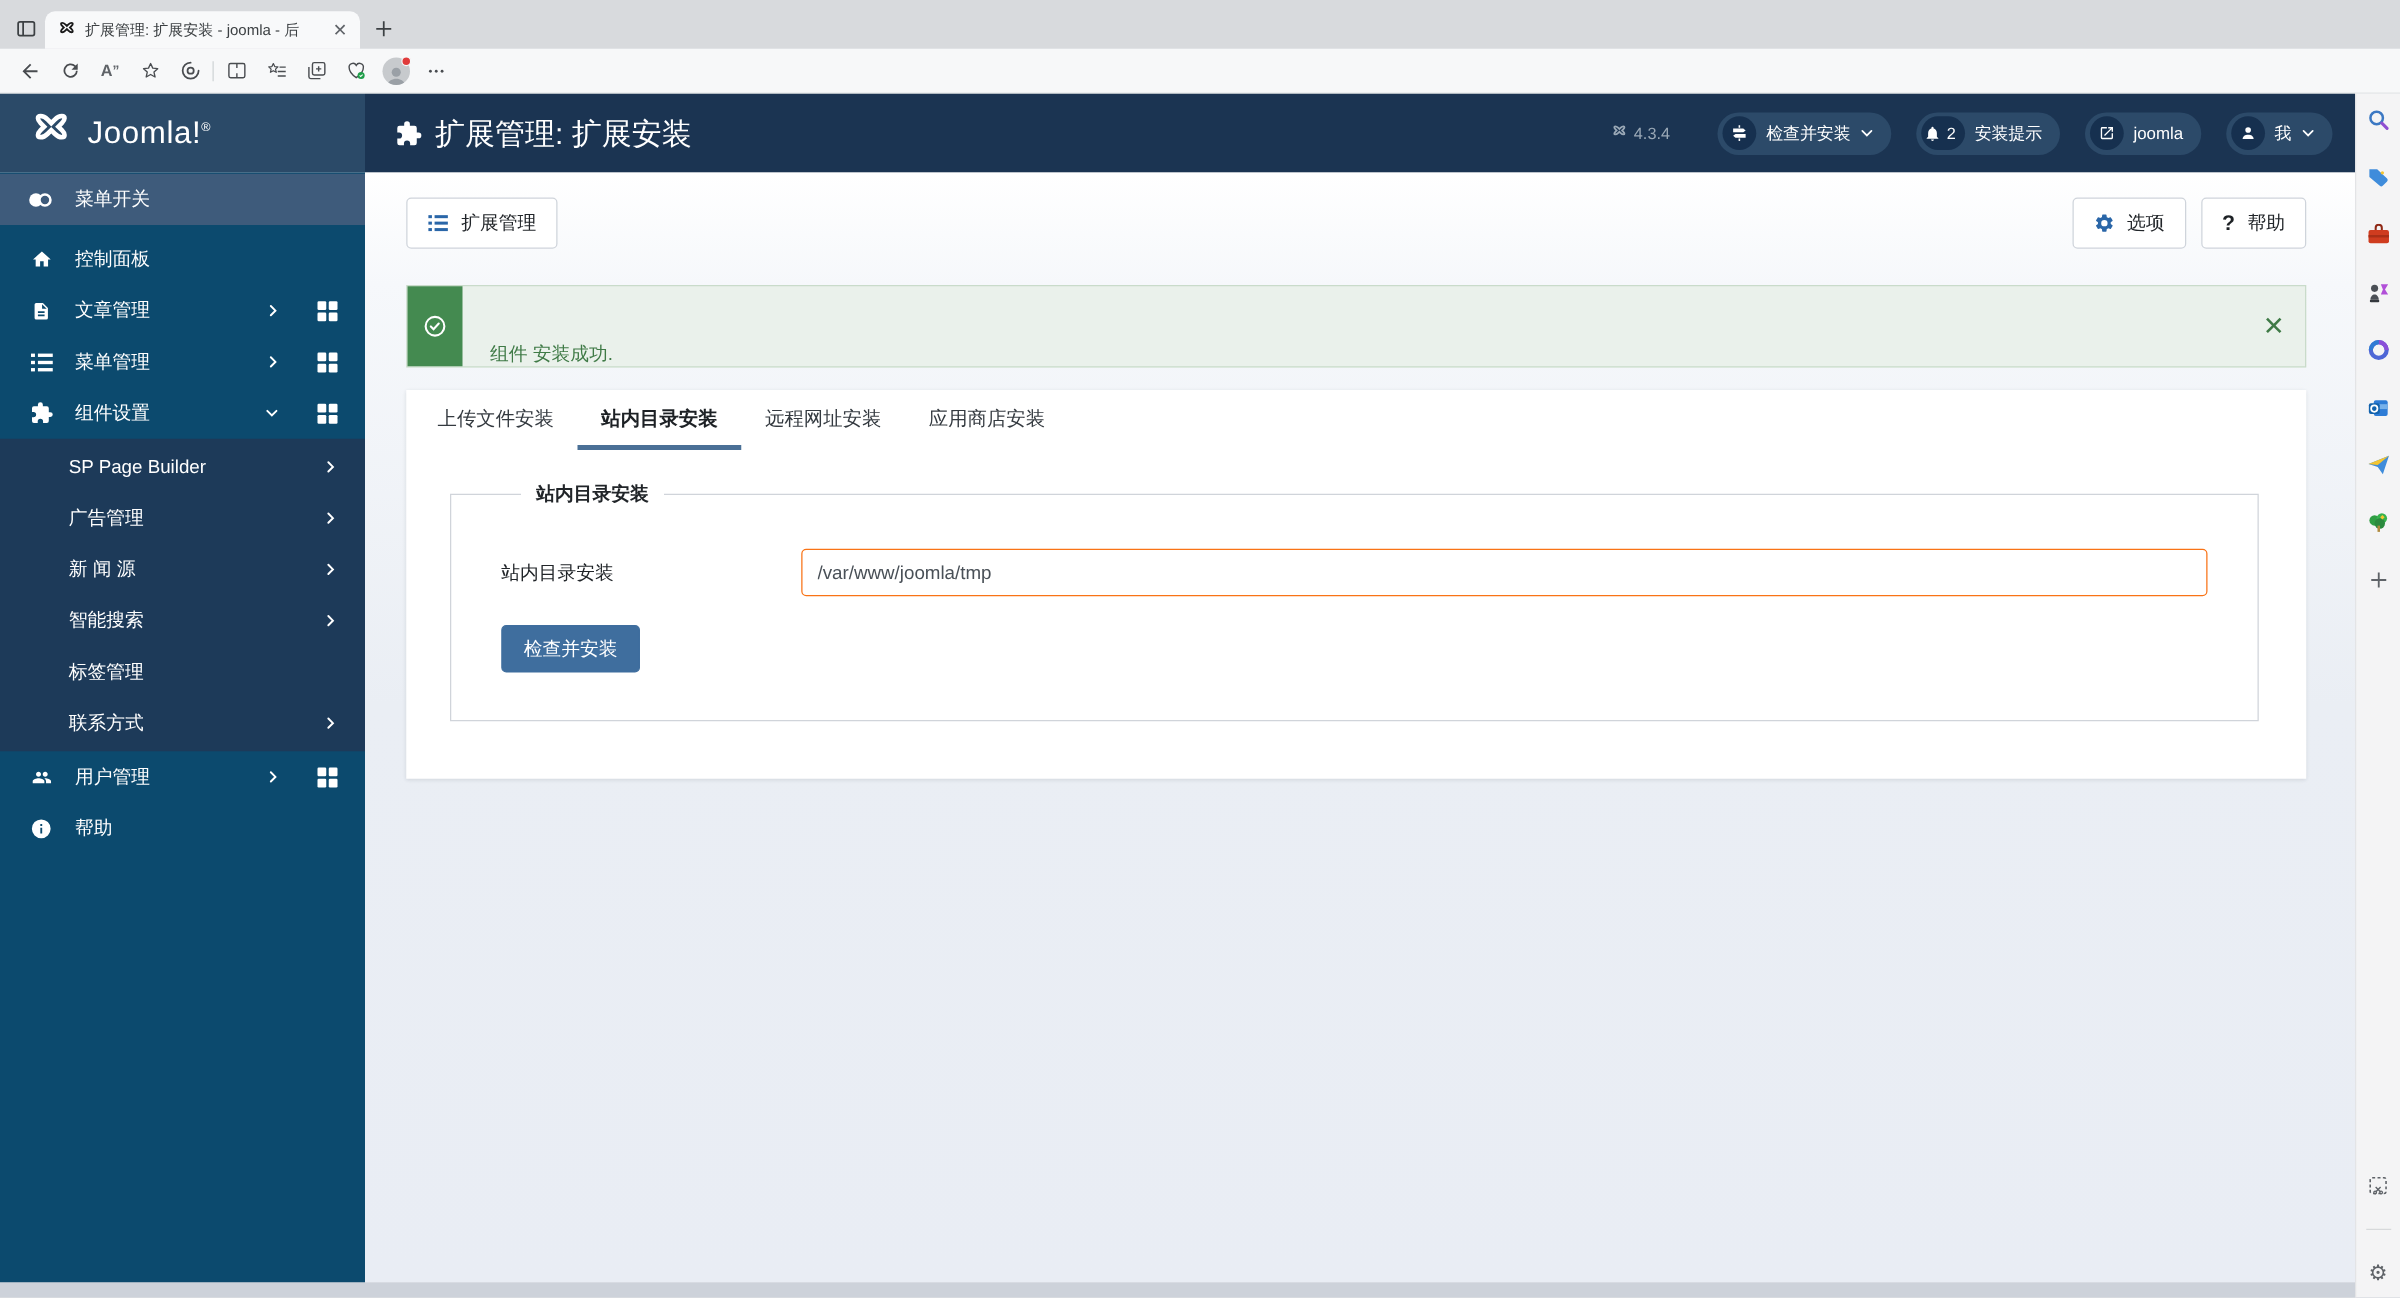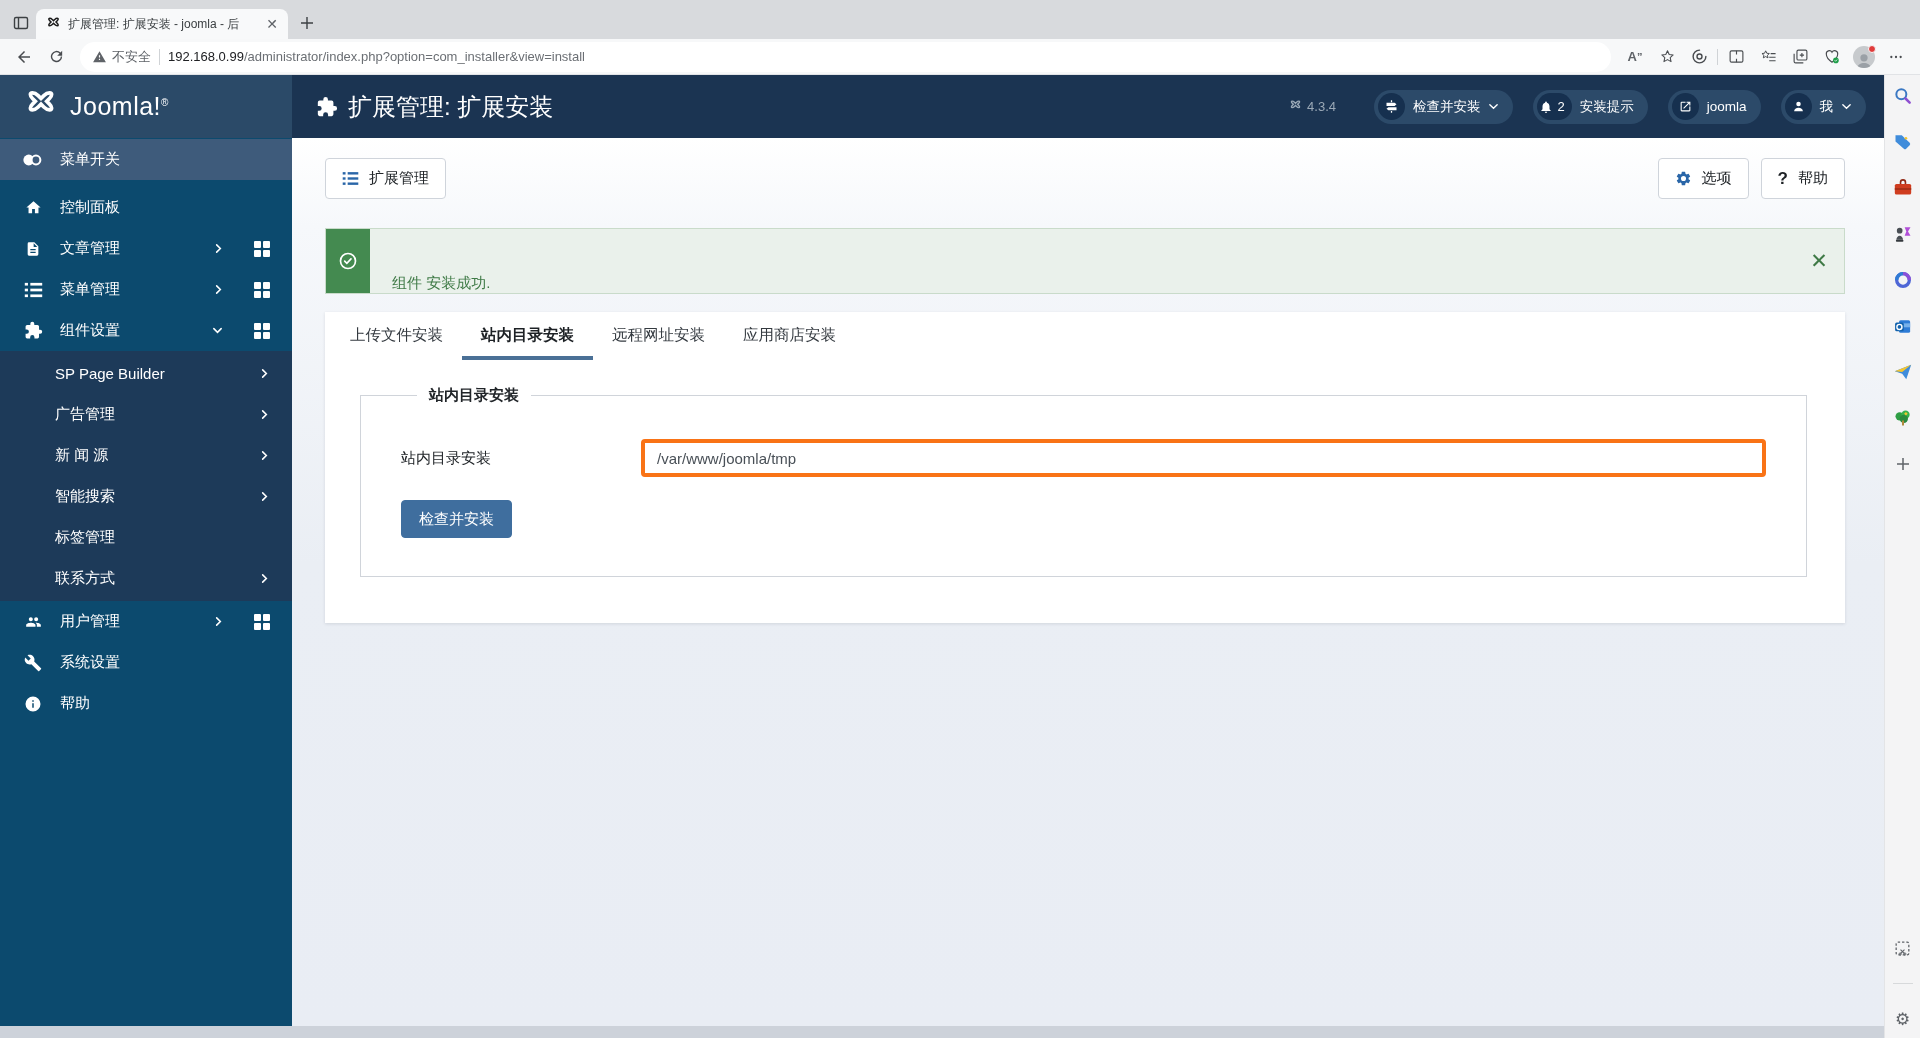--- a/index.html
+++ b/index.html
@@ -80,21 +80,21 @@
 
   .card { margin:18px 39px 0 33px; background:#fff; box-shadow:0 1px 3px rgba(30,40,60,.12); }
   .tabs { display:flex; padding:0 6px; }
   .jtab { padding:13px 19px 10px; font-size:15.5px; color:#343a40; border-bottom:4px solid transparent; }
   .jtab.active { font-weight:700; color:#1d2125; border-bottom-color:#4a7096; }
   .panel { padding:26px 38px 46px 35px; }
   fieldset { border:1px solid #d0d4da; padding:34px 40px 38px; }
   legend { font-size:15px; font-weight:700; color:#212529; margin-left:16px; padding:0 12px; }
   .frow { display:flex; align-items:center; }
   .flabel { width:240px; font-size:15px; color:#212529; flex:0 0 auto; }
-  .finput { flex:1; height:38px; border:4px solid #f97316; border-radius:4px; padding:0 12px; font-size:15px; color:#495057; font-family:"Liberation Sans",sans-serif; background:#fff; }
+  .finput { flex:1; height:38px; border:1px solid #f97316; border-radius:4px; padding:0 12px; font-size:15px; color:#495057; font-family:"Liberation Sans",sans-serif; background:#fff; }
   .submit { margin-top:23px; background:#3f6e9e; color:#fff; border:1px solid #3f6e9e; border-radius:4px; height:38px; padding:0 17px; font-size:15px; font-family:"Liberation Sans",sans-serif; }
 
   .bottombar { height:12px; background:#cdd2da; flex:0 0 auto; }
 
   svg { display:block; }
 </style>
 </head>
 <body>
 
 <div class="screen">
@@ -125,30 +125,20 @@
   <div class="urlbar">
     <div class="nav-ico">
       <svg width="18" height="18" viewBox="0 0 24 24">
           <path d="M20 11H7.8l5.6-5.6L12 4l-8 8 8 8 1.4-1.4L7.8 13H20z" fill="#494c50"></path>
         </svg>
     </div>
     <div class="nav-ico">
       <svg width="17" height="17" viewBox="0 0 24 24">
           <path d="M17.65 6.35A8 8 0 1020 12h-2a6 6 0 11-1.76-4.24L13 11h7V4z" fill="#494c50"></path>
         </svg>
-    </div>
-    <div class="addr">
-      <span class="notsecure">
-        <svg width="15" height="14" viewBox="0 0 24 24">
-            <path d="M12 2L1 21h22L12 2zm1 15h-2v-2h2v2zm0-4h-2V9h2v4z" fill="#5f6368"></path>
-          </svg>
-        <span>不安全</span>
-      </span>
-      <span class="addr-div"></span>
-      <span class="url-text"><span>192.168.0.99</span><span class="path">/administrator/index.php?option=com_installer&amp;view=install</span></span>
     </div>
     <div class="nav-ico readaloud">A</div>
     <div class="nav-ico">
       <svg width="17" height="17" viewBox="0 0 24 24">
           <path d="M12 4l2.4 5.2 5.6.6-4.2 3.8 1.2 5.6L12 16.4 7 19.2l1.2-5.6L4 9.8l5.6-.6z" fill="none" stroke="#494c50" stroke-width="1.5" stroke-linejoin="round"></path>
         </svg>
     </div>
     <div class="nav-ico">
       <svg width="17" height="17" viewBox="0 0 24 24">
           <path d="M12 3a9 9 0 109 9" fill="none" stroke="#494c50" stroke-width="2" stroke-linecap="round"></path>
@@ -409,28 +399,20 @@
             <span class="grid-ico">
                 <i></i>
                 <i></i>
                 <i></i>
                 <i></i>
               </span>
           </div>
           <div class="side-item">
             <span class="s-ico">
               <svg width="18" height="18" viewBox="0 0 24 24">
-                  <path d="M22.7 19l-9.1-9.1c.9-2.3.4-5-1.5-6.9-2-2-5-2.4-7.4-1.3L9 6 6 9 1.6 4.7C.4 7.1.9 10.1 2.9 12.1c1.9 1.9 4.6 2.4 6.9 1.5l9.1 9.1c.4.4 1 .4 1.4 0l2.3-2.3c.5-.4.5-1.1.1-1.4z" fill="#fff"></path>
-                </svg>
-            </span>
-            <span class="s-label">系统设置</span>
-          </div>
-          <div class="side-item">
-            <span class="s-ico">
-              <svg width="18" height="18" viewBox="0 0 24 24">
                   <path d="M12 2a10 10 0 1 0 0 20 10 10 0 0 0 0-20zm1 15h-2v-6h2v6zm0-8h-2V7h2v2z" fill="#fff"></path>
                 </svg>
             </span>
             <span class="s-label">帮助</span>
           </div>
         </aside>
 
         <div class="main">
           <div class="ctoolbar">
             <button class="wbtn">

